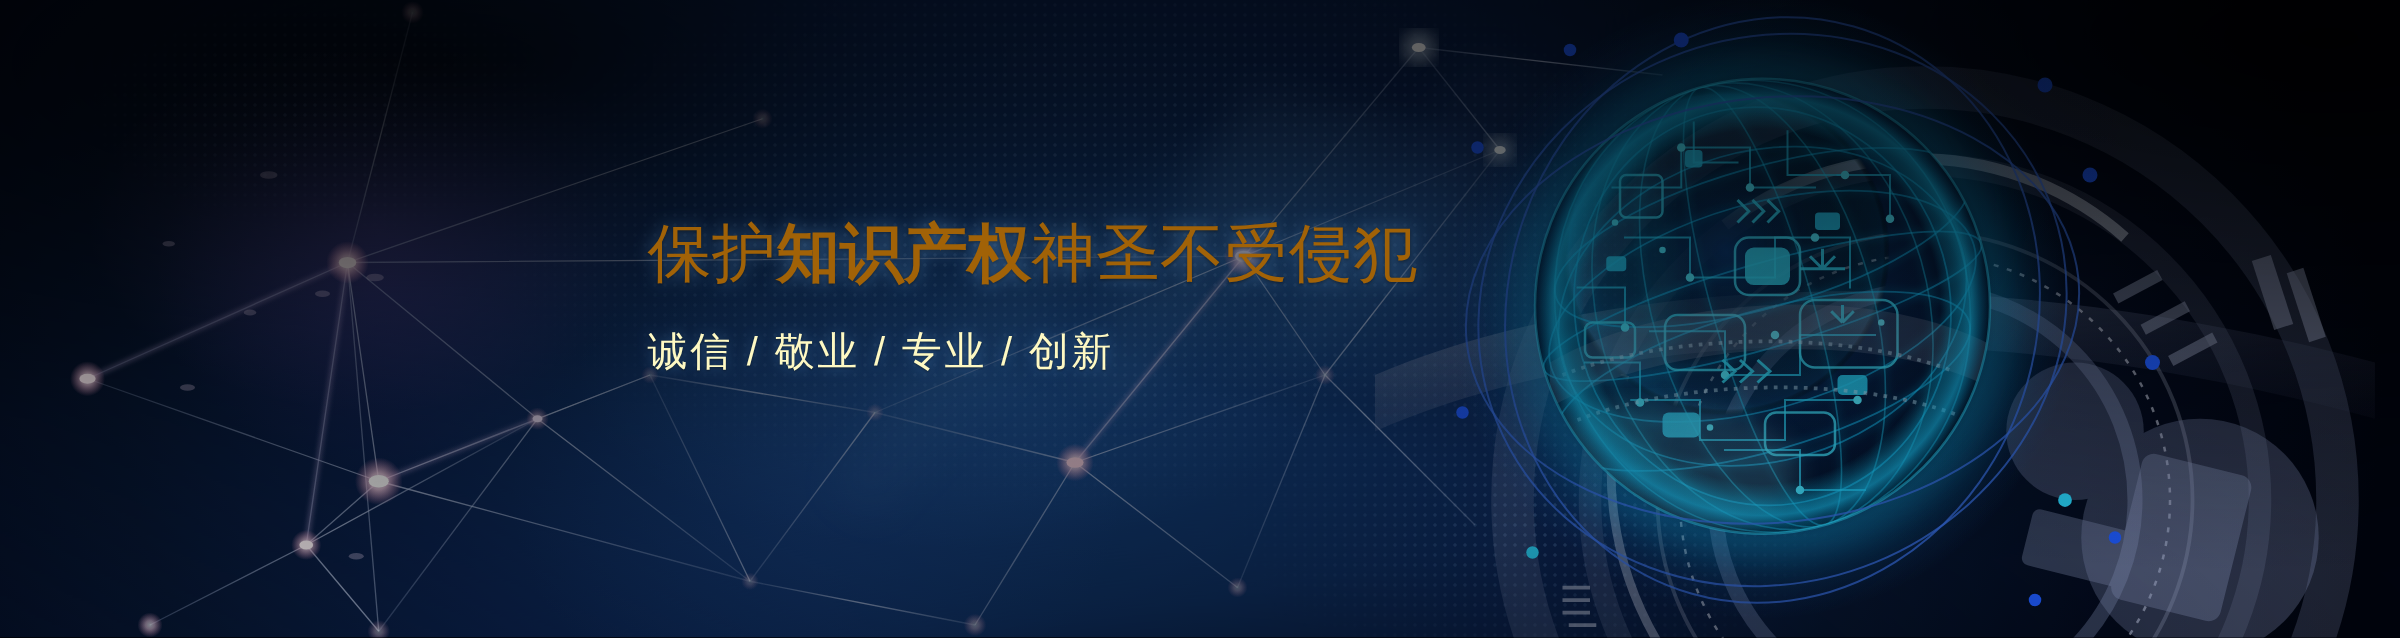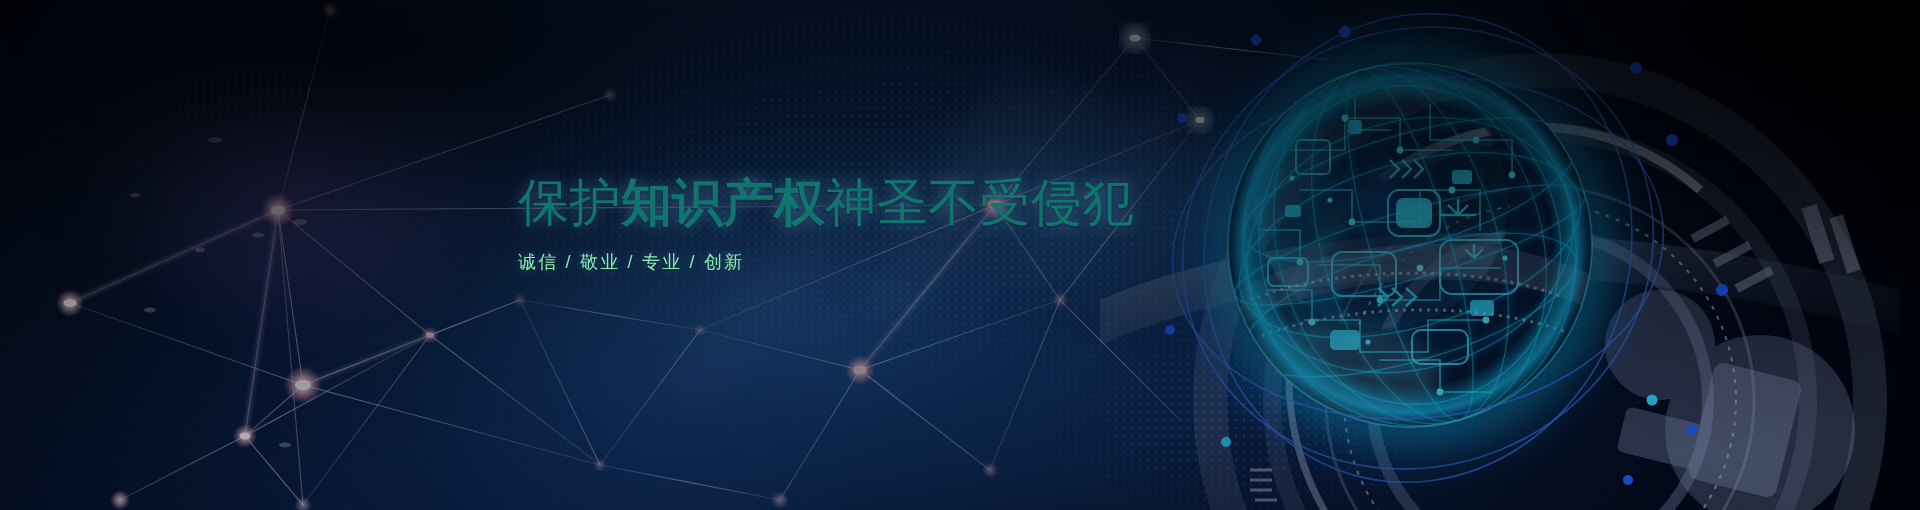--- a/index.html
+++ b/index.html
@@ -38,28 +38,28 @@
       radial-gradient(640px 290px at 46% 36%, #000 0%, rgba(0,0,0,.75) 45%, rgba(0,0,0,0) 78%),
       radial-gradient(330px 170px at 64% 82%, #000 0%, rgba(0,0,0,0) 76%),
       radial-gradient(250px 120px at 14% 18%, #000 0%, rgba(0,0,0,0) 80%);
     opacity:.62;
   }
   
   svg.layer{display:block;}
   
   #copy{position:absolute;left:518px;top:173px;width:900px;z-index:40;}
   #headline{
-    font-size:51px;line-height:1.16;color:#0f766e;white-space:nowrap;
+    font-size:51px;line-height:1.16;color:#a16207;white-space:nowrap;
     letter-spacing:.5px;
     text-shadow:0 0 14px rgba(120,190,255,.40),0 1px 3px rgba(0,0,0,.55);
   }
   #headline .hl-strong{font-weight:700;letter-spacing:0px;}
   #headline .hl-light{font-weight:400;}
   #subtitle{
-    margin-top:18px;font-size:18px;color:#86efac;font-weight:400;
+    margin-top:28px;font-size:32px;color:#fef9c3;font-weight:400;
     letter-spacing:2.2px;white-space:nowrap;
     text-shadow:0 0 10px rgba(110,180,255,.35),0 1px 2px rgba(0,0,0,.5);
   }
 </style>
 </head>
 <body>
 
 <div id="banner">
 
   <div class="layer" id="bg-base"></div>

